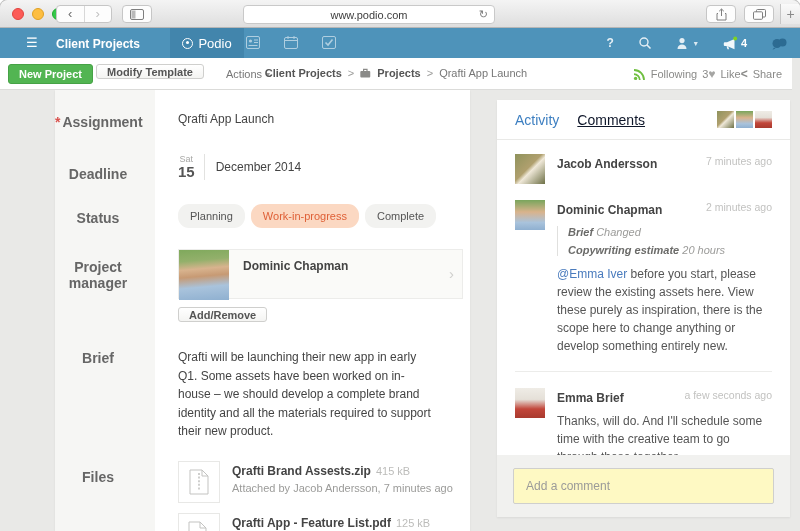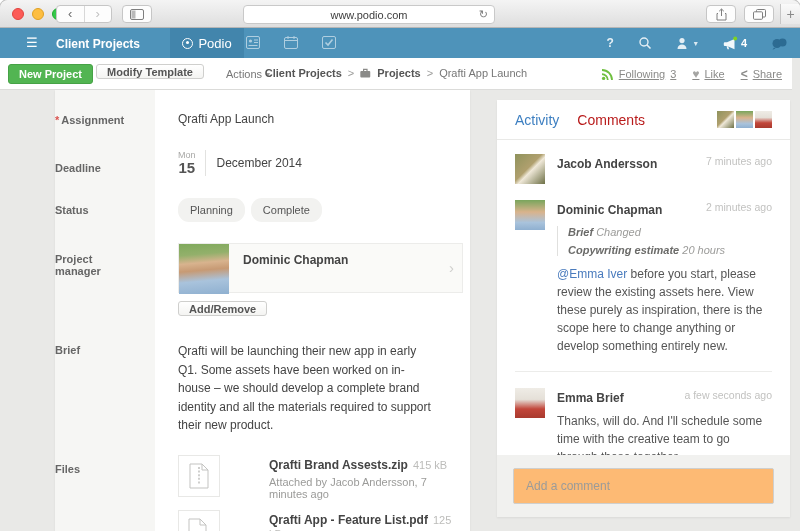--- a/index.html
+++ b/index.html
@@ -61,33 +61,33 @@
                border:1px solid #cfcfcd; border-radius:3px; color:#555; font-size:11px; font-weight:bold;
                display:inline-flex; align-items:center; }
   .btn-modify { position:absolute; left:96px; top:6px; }
   .actions { position:absolute; left:226px; top:10px; font-size:11px; color:#777;
              display:flex; align-items:center; gap:4px; }
   .actions .caret{ font-size:8px; color:#999; }
   .crumbs { position:absolute; left:50%; top:9px; transform:translateX(-50%); white-space:nowrap;
             font-size:11px; color:#9b9b99; display:flex; align-items:center; gap:6px; }
   .crumbs .c-bold { color:#555; font-weight:bold; }
   .crumbs .c-last { color:#777; }
-  .tb-right { position:absolute; right:10px; top:9px; display:flex; align-items:center; gap:16px;
-              font-size:11px; color:#8a8a88;text-decoration:underline; }
+  .tb-right { position:absolute; right:10px; top:9px; display:flex; align-items:center; 
+              font-size:11px; color:#8a8a88; }
   .tb-right .grp { display:flex; align-items:center; gap:5px; }
   .tb-right .heart { color:#a5a5a3; font-size:12px; }
   .tb-right .lt { color:#8a8a88; font-weight:bold; font-size:12px; }
 
   
   .content { position:absolute; top:90px; left:0; right:0; bottom:0; background:#e9e9e7; }
   .form-card { position:absolute; left:55px; top:0; bottom:0; width:415px; background:#fff;
                background:linear-gradient(to right, #f6f6f4 100px, #fff 100px);
                box-shadow:0 1px 2px rgba(0,0,0,.07); padding-top:22px; }
   .row { display:flex; margin-bottom:24px; }
-  .row .lbl { width:100px; flex:none; text-align:left; padding-right:14px; font-size:11px;
+  .row .lbl { width:100px; flex:none; text-align:center; padding-right:14px; font-size:14px;
               font-weight:bold; color:#666; padding-top:2px; }
   .row .lbl .req { color:#d9534f; margin-right:2px; }
   .row .val { flex:1; padding-left:23px; padding-right:10px; font-size:12px; color:#444; }
 
   .datebox { display:flex; align-items:center; }
   .cal { text-align:center; padding-right:9px; border-right:1px solid #e2e2e0; }
   .cal .dow { font-size:9px; color:#a8a8a6; }
   .cal .dom { font-size:15px; font-weight:bold; color:#555; margin-top:-1px; }
   .monthyear { margin-left:11px; font-size:12px; color:#444; }
 
@@ -99,36 +99,36 @@
   .pm-card { width:285px; height:50px; background:#fafaf8; border:1px solid #ececea; display:flex;
              align-items:flex-start; position:relative; }
   .pm-photo { width:50px; height:50px; flex:none;
               background:linear-gradient(175deg,#7fa95c 0%,#93b06b 22%,#d8b38e 38%,#c79a74 52%,#a9c3dc 72%,#8fb0d0 100%); }
   .pm-name { font-size:12px; font-weight:bold; color:#444; margin:9px 0 0 14px; }
   .pm-chev { position:absolute; right:8px; top:15px; color:#cfcfcd; font-size:15px; }
   .addremove { margin-top:8px; }
 
   .brief-text { line-height:1.55; max-width:290px; }
 
-  .file-row { display:flex; margin-bottom:10px;gap:37px; }
+  .file-row { display:flex; margin-bottom:10px; }
   .file-icon { width:42px; height:42px; border:1px solid #e8e8e6; background:#fff; flex:none;
                display:flex; align-items:center; justify-content:center; }
   .file-meta { margin-left:12px; padding-top:3px; }
   .file-name { font-size:12px; font-weight:bold; color:#444; }
   .file-size { font-size:11px; font-weight:normal; color:#bcbcba; margin-left:5px; }
   .file-by { font-size:11px; color:#9b9b99; margin-top:4px; }
 
   
   .act-card { position:absolute; left:497px; top:10px; width:293px; height:417px; background:#fff;
               box-shadow:0 1px 2px rgba(0,0,0,.07); }
   .act-head { height:40px; border-bottom:1px solid #e9e9e7; display:flex; align-items:center;
               padding:0 18px; }
   .tab { font-size:14px; margin-right:18px; }
   .tab.on { color:#3d7fc1; }
-  .tab.off { color:#b91c1c; }
+  .tab.off { color:#0f172a;text-decoration:underline; }
   .head-avatars { margin-left:auto; display:flex; gap:2px; }
   .mini-av { width:17px; height:17px; }
   .av-jacob { background:linear-gradient(135deg,#8f925c 0%,#b0a06e 45%,#efe8d8 55%,#6d7046 100%); }
   .av-dominic { background:linear-gradient(180deg,#79a55c 0%,#d9b38c 40%,#a9c3dc 75%,#8fb0d0 100%); }
   .av-emma { background:linear-gradient(180deg,#efece6 0%,#e5e0d8 38%,#c2463a 70%,#a93a2e 100%); }
 
   .feed { padding:14px 18px 0 18px; }
   .entry { display:flex; margin-bottom:16px; }
   .entry .av { width:30px; height:30px; flex:none; }
   .entry .body { flex:1; margin-left:12px; position:relative; min-width:0; }
@@ -138,21 +138,21 @@
   .created .sun { color:#c9c9c7; font-style:normal; font-size:10px; margin-right:4px; }
   .changes { margin-top:8px; border-left:1px solid #e0e0de; padding-left:10px; }
   .chg { font-size:11px; font-style:italic; margin-bottom:6px; }
   .chg .f { color:#6b6b69; font-weight:bold; }
   .chg .v { color:#9b9b99; }
   .msg { margin-top:9px; font-size:12px; color:#555; line-height:1.5; }
   .mention { color:#4a7bbd; }
   .feed-div { border-top:1px solid #ececea; margin:16px 0 16px 0; }
 
   .comment-area { position:absolute; left:0; right:0; bottom:0; height:62px; background:#f1f1ef; }
-  .comment-input { position:absolute; left:16px; right:16px; top:13px; height:36px; background:#fdba74;
+  .comment-input { position:absolute; left:16px; right:16px; top:13px; height:36px; background:#fef9c3;
                    border:1px solid #cfcfcd; border-radius:2px; font-family:"Liberation Sans",sans-serif;
                    font-size:12px; color:#555; padding:0 12px; }
   .comment-input::placeholder { color:#9b9b99; }
 
   svg { display:block; }
 </style>
 </head>
 <body>
 
 <div class="window">
@@ -293,33 +293,34 @@
           <span class="req">*</span><span>Assignment</span>
         </div>
         <div class="val">Qrafti App Launch</div>
       </div>
 
       <div class="row" style="margin-bottom:22px">
         <div class="lbl" style="padding-top:12px">Deadline</div>
         <div class="val">
           <div class="datebox">
             <div class="cal">
-              <div class="dow">Mon</div>
+              <div class="dow">Sat</div>
               <div class="dom">15</div>
             </div>
             <div class="monthyear">December 2014</div>
           </div>
         </div>
       </div>
 
       <div class="row" style="margin-bottom:21px">
         <div class="lbl" style="padding-top:6px">Status</div>
         <div class="val">
           <div class="pills">
             <div class="pill">Planning</div>
+            <div class="pill active">Work-in-progress</div>
             <div class="pill">Complete</div>
           </div>
         </div>
       </div>
 
       <div class="row" style="margin-bottom:26px">
         <div class="lbl" style="padding-top:10px">Project manager</div>
         <div class="val">
           <div class="pm-card">
             <div class="pm-photo"></div>

